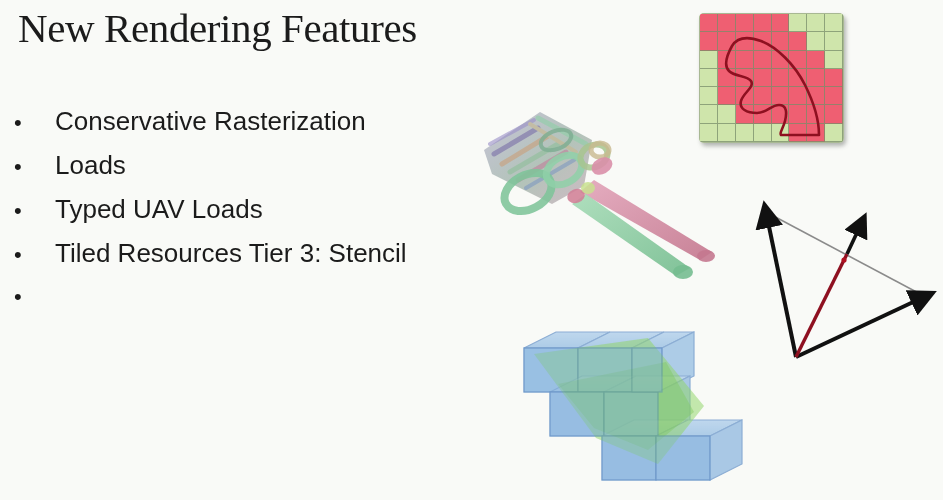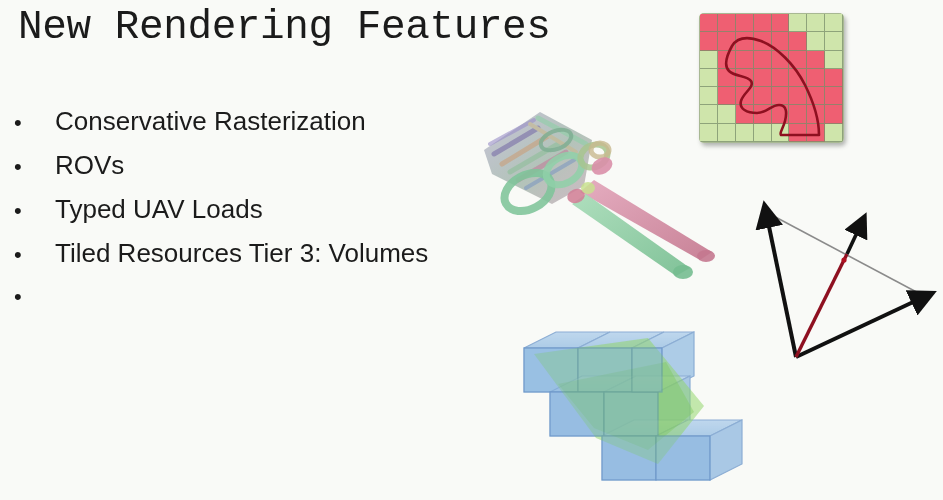--- a/index.html
+++ b/index.html
@@ -9,21 +9,21 @@
     font-family:"Liberation Sans", sans-serif;
     position:relative;
   }
   #slide{position:absolute;inset:0;background:#f9faf7;}
 
   
   #slide-title{
     position:absolute;left:18px;top:4px;
     font-size:41px;font-weight:400;letter-spacing:-0.4px;
     color:#1b1b1b;white-space:nowrap;
-    font-family:Liberation Mono, monospace;
+    font-family:Liberation Serif, serif;
   }
 
   
   #bullet-list{
     position:absolute;left:14px;top:99px;
     list-style:none;margin:0;padding:0;
   }
   #bullet-list li{
     display:flex;align-items:baseline;
     height:44px;line-height:44px;
@@ -84,29 +84,29 @@
 
   <div id="slide-title">New Rendering Features</div>
 
   <ul id="bullet-list">
     <li>
       <span class="bullet-dot">•</span>
       <span class="bullet-text">Conservative Rasterization</span>
     </li>
     <li>
       <span class="bullet-dot">•</span>
-      <span class="bullet-text">ROVs</span>
+      <span class="bullet-text">Loads</span>
     </li>
     <li>
       <span class="bullet-dot">•</span>
       <span class="bullet-text">Typed UAV Loads</span>
     </li>
     <li>
       <span class="bullet-dot">•</span>
-      <span class="bullet-text">Tiled Resources Tier 3: Volumes</span>
+      <span class="bullet-text">Tiled Resources Tier 3: Stencil</span>
     </li>
     <li>
       <span class="bullet-dot">•</span>
     </li>
   </ul>
 
   <div id="raster-figure">
     <div id="raster-grid">
         <div class="cell-red"></div>
         <div class="cell-red"></div>

